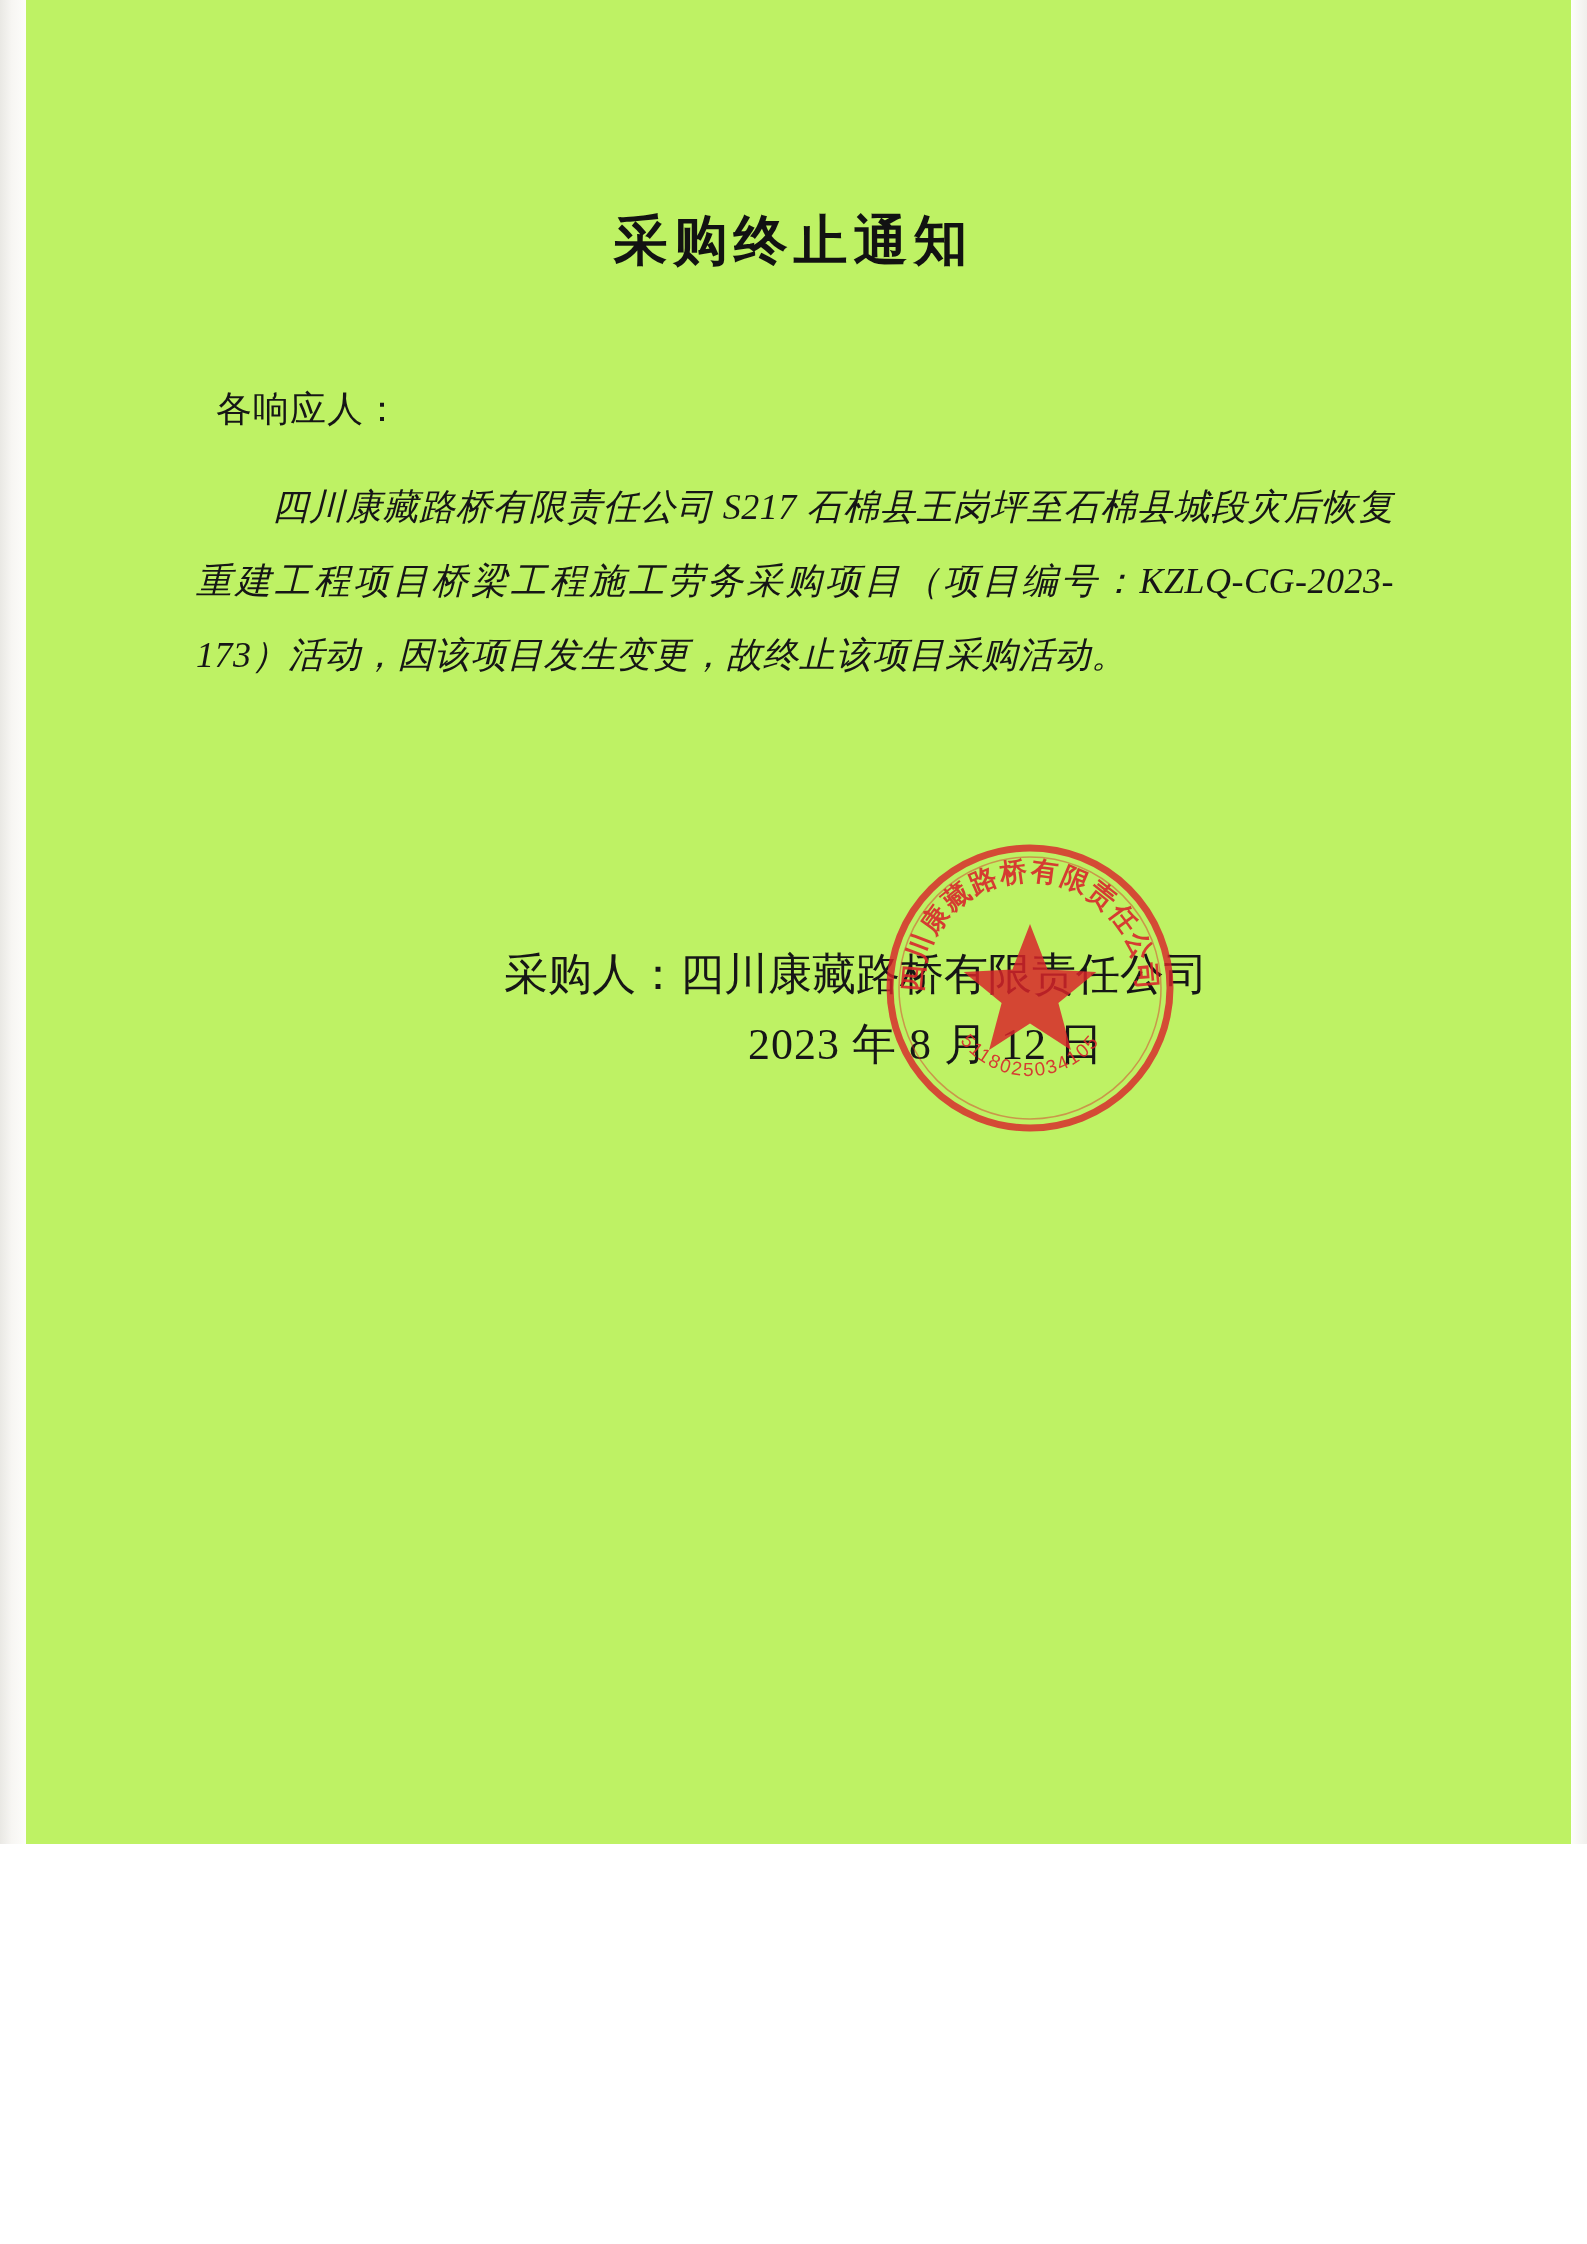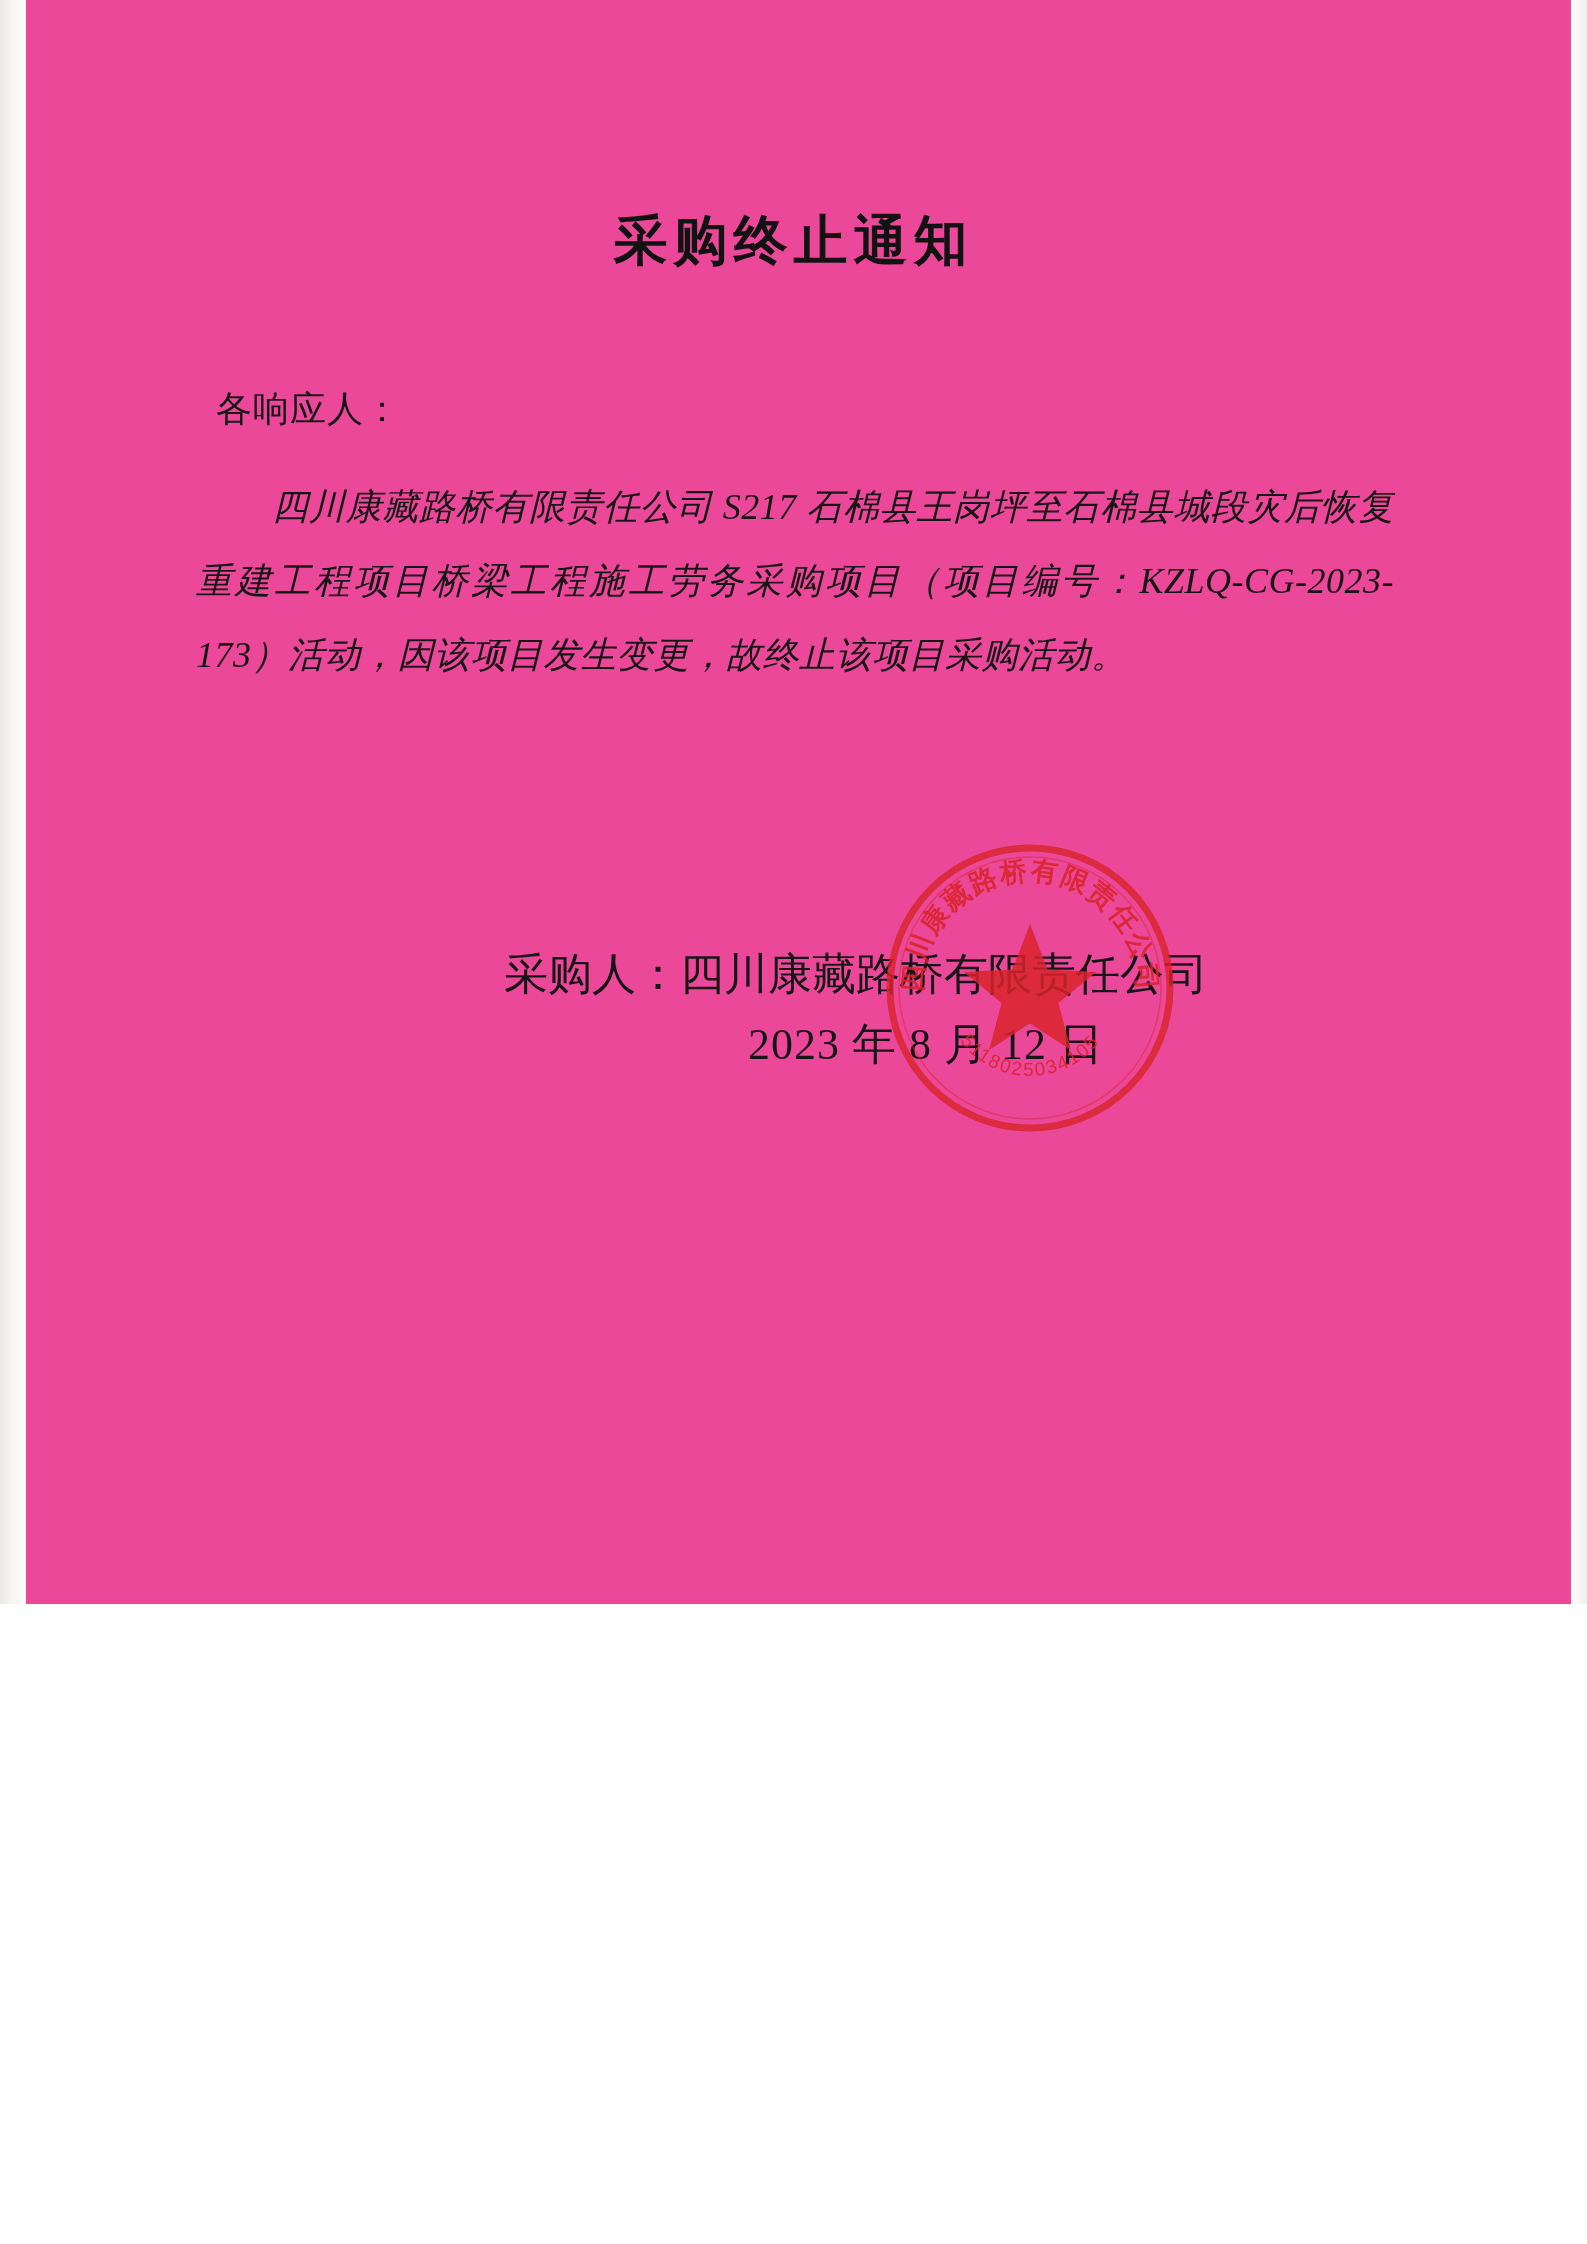--- a/index.html
+++ b/index.html
@@ -7,23 +7,23 @@
     padding: 0;
     background: #ffffff;
   }
   body {
     font-family: "Liberation Serif", "DejaVu Serif", serif;
     color: #1a1a1a;
   }
   .page {
     position: relative;
     width: 1587px;
-    height: 1604px;
+    height: 1844px;
     margin: 0 auto;
-    background: #ec4899;
+    background: #bef264;
     overflow: hidden;
   }
   
   .scan-edge-left {
     position: absolute;
     top: 0;
     left: 0;
     width: 26px;
     height: 100%;
     background: linear-gradient(to right, #e9e8e4 0%, #f7f6f3 45%, #fdfdfb 100%);

